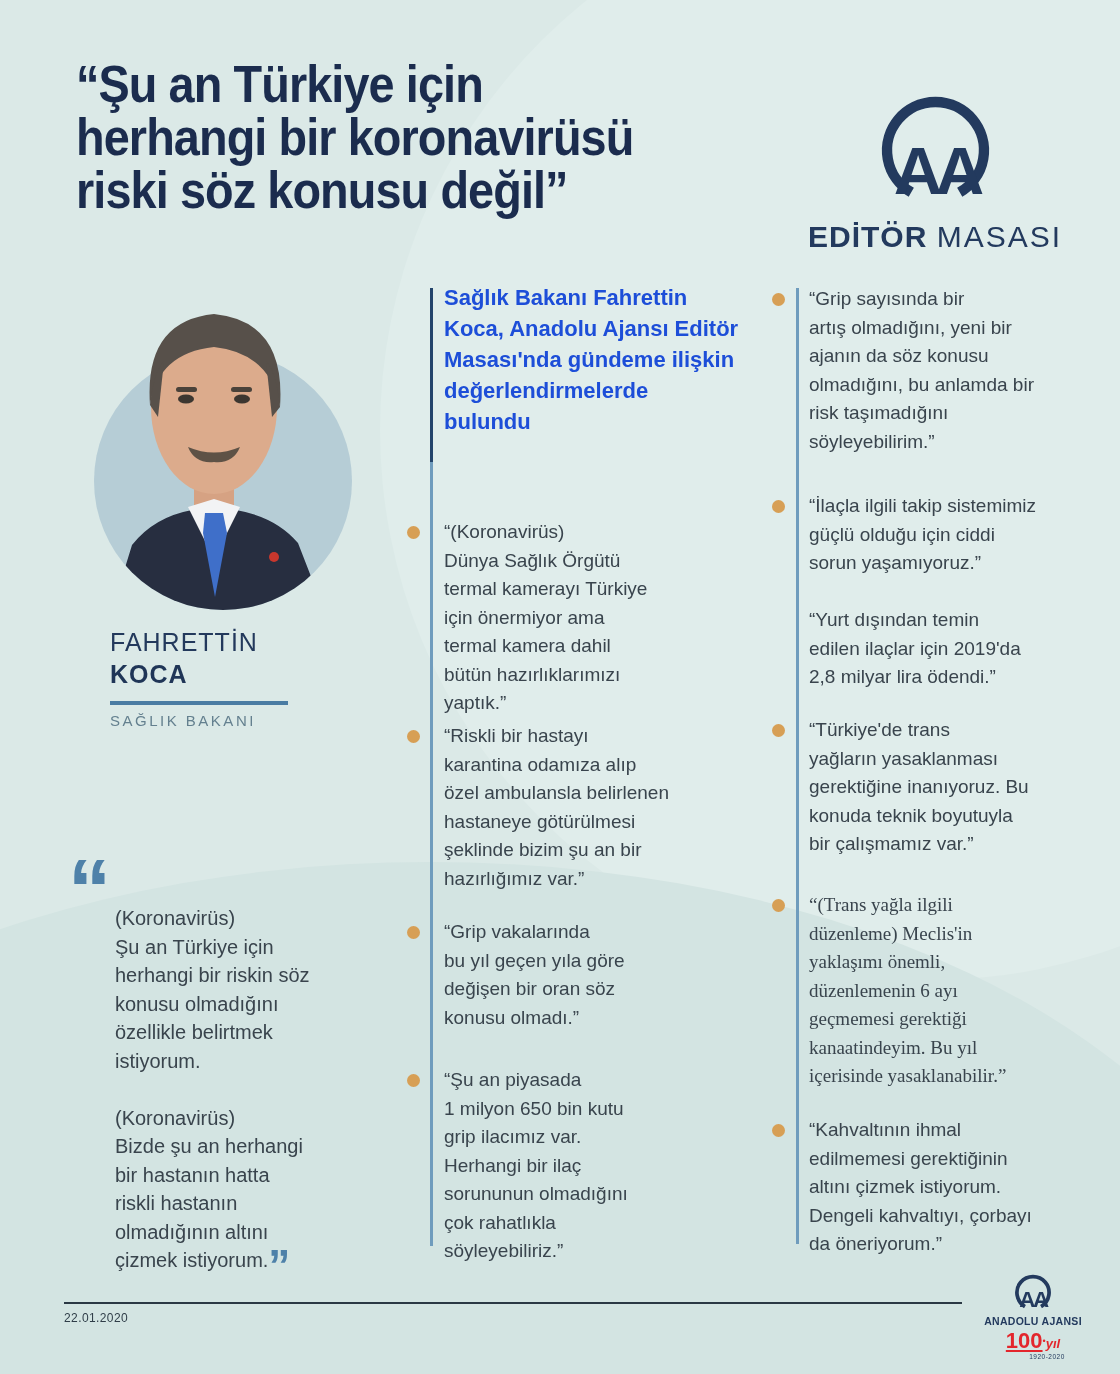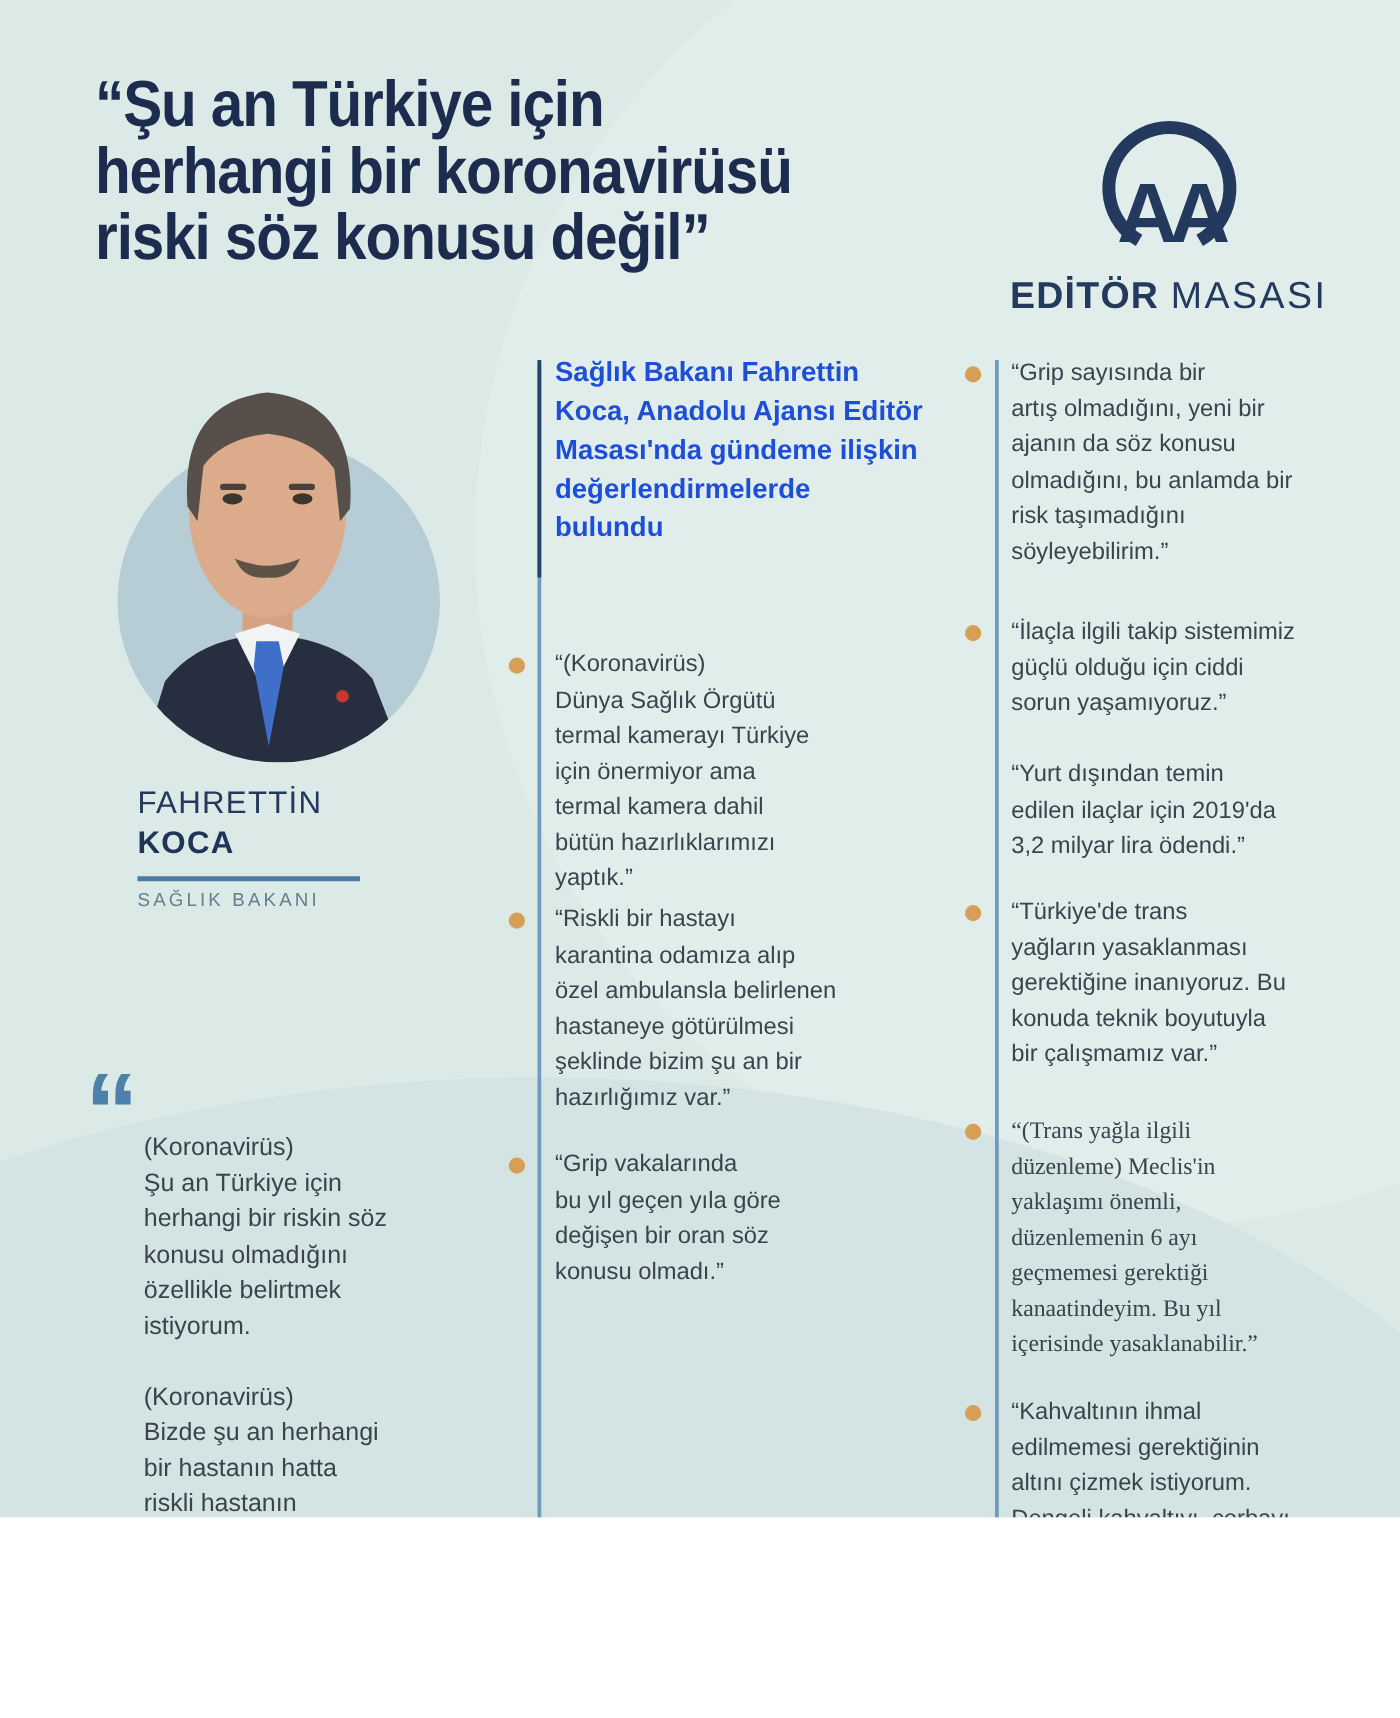--- a/index.html
+++ b/index.html
@@ -1,17 +1,17 @@
 <!DOCTYPE html>
 <html lang="tr"><head>
 <meta charset="utf-8">
 <style>
   html,body{margin:0;padding:0;}
   body{font-family:"Liberation Sans", sans-serif;}
-  .canvas{position:relative;width:1120px;height:1214px;overflow:hidden;
+  .canvas{position:relative;width:1120px;height:1374px;overflow:hidden;
           background:#dbe9e7;}
   
   .bg-circle{position:absolute;width:1100px;height:1100px;border-radius:50%;
              background:#e0edeb;left:380px;top:-120px;}
   .bg-wave{position:absolute;width:1700px;height:980px;border-radius:50%;
            background:#d3e4e2;left:-420px;top:862px;}
 
   
   .headline{position:absolute;left:76px;top:58px;width:820px;
             color:#1b2c4e;font-weight:700;font-size:52px;line-height:53px;
@@ -165,41 +165,51 @@
 şeklinde bizim şu an bir
 hazırlığımız var.”</p>
   </div>
   <div class="bullet mid" style="top:918px;">
     <span class="dot"></span>
     <p>“Grip vakalarında
 bu yıl geçen yıla göre
 değişen bir oran söz
 konusu olmadı.”</p>
   </div>
+  <div class="bullet mid" style="top:1066px;">
+    <span class="dot"></span>
+    <p>“Şu an piyasada
+1 milyon 650 bin kutu
+grip ilacımız var.
+Herhangi bir ilaç
+sorununun olmadığını
+çok rahatlıkla
+söyleyebiliriz.”</p>
+  </div>
 
   <div class="vline" style="left:796px;top:288px;height:956px;"></div>
 
   <div class="bullet right" style="top:285px;">
     <span class="dot"></span>
     <p>“Grip sayısında bir
 artış olmadığını, yeni bir
 ajanın da söz konusu
 olmadığını, bu anlamda bir
 risk taşımadığını
 söyleyebilirim.”</p>
   </div>
   <div class="bullet right" style="top:492px;">
     <span class="dot"></span>
     <p>“İlaçla ilgili takip sistemimiz
 güçlü olduğu için ciddi
 sorun yaşamıyoruz.”
 
 “Yurt dışından temin
 edilen ilaçlar için 2019'da
-3,2 milyar lira ödendi.”</p>
+2,8 milyar lira ödendi.”</p>
   </div>
   <div class="bullet right" style="top:716px;">
     <span class="dot"></span>
     <p>“Türkiye'de trans
 yağların yasaklanması
 gerektiğine inanıyoruz. Bu
 konuda teknik boyutuyla
 bir çalışmamız var.”</p>
   </div>
   <div class="bullet right" style="top:891px;font-family:Liberation Serif, serif;">

